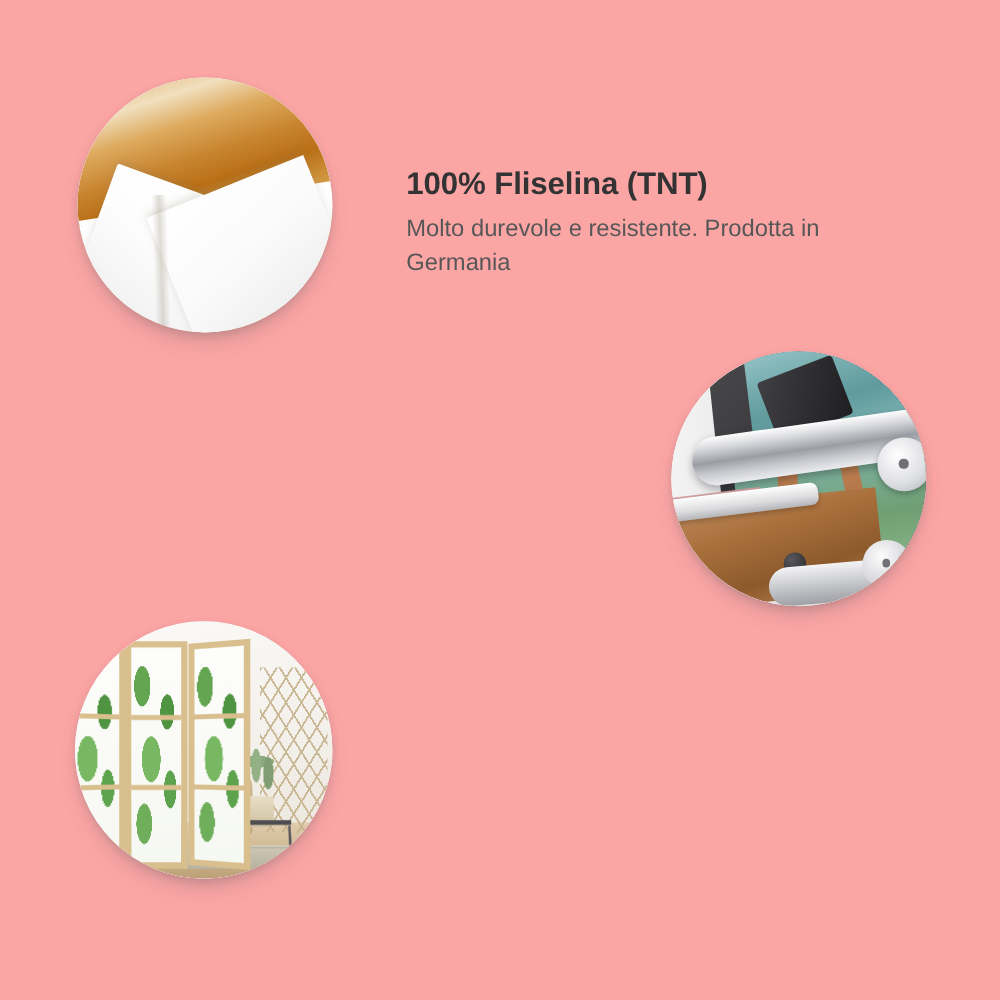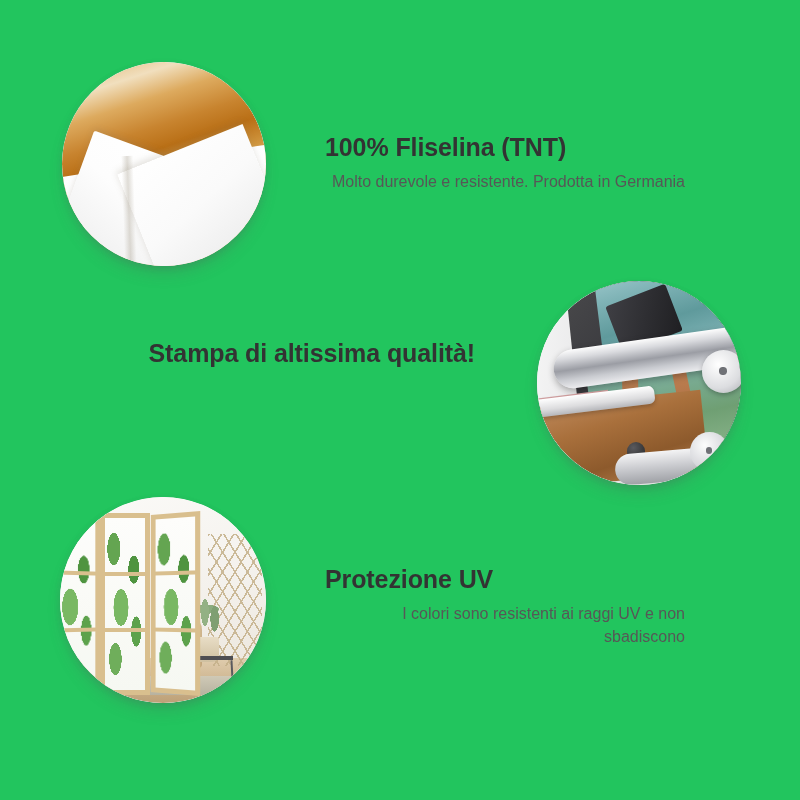--- a/index.html
+++ b/index.html
@@ -13,21 +13,21 @@
     font-family: "Liberation Sans", sans-serif;
     overflow: hidden;
     position: relative;
   }
 
   .canvas {
     position: absolute;
     inset: 0;
     width: 800px;
     height: 800px;
-    background: #22c55e;
+    background: #fca5a5;
   }
 
   
   .badge {
     position: absolute;
     border-radius: 50%;
     overflow: hidden;
     box-shadow: 0 10px 18px -6px rgba(90, 90, 95, 0.33),
                 0 2px 6px rgba(90, 90, 95, 0.16);
     background: #fbfbfb;
@@ -399,25 +399,24 @@
   .feature-title {
     margin: 0 0 8px 0;
     font-size: 25px;
     font-weight: bold;
     color: #333333;
     letter-spacing: -0.1px;
     line-height: 1.15;
   }
   .feature-desc {
     margin: 0;
-    font-size: 16px;
+    font-size: 19px;
     font-weight: normal;
     color: #575757;
     line-height: 1.46;
-    text-align: right;
   }
 
   #text-fliselina { left: 325px; top: 133px; width: 360px; text-align: left; }
   #text-stampa    { left: 130px; top: 339px; width: 345px; text-align: right; }
   #text-uv        { left: 325px; top: 565px; width: 360px; text-align: left; }
 </style>
 </head>
 <body>
 
 <div class="canvas">
@@ -454,21 +453,20 @@
       <div class="pr-tray-pink"></div>
       <div class="pr-tray"></div>
       <div class="pr-tray-bar"></div>
       <div class="pr-knob"></div>
       <div class="pr-roller-low"></div>
       <div class="pr-roller-low-cap"></div>
     </div>
   </div>
 
   <div class="feature-text" id="text-stampa">
-    <h2 class="feature-title">Stampa di altissima qualità!</h2>
   </div>
 
   <div class="badge" id="badge-divider">
     <div class="badge-inner">
       <div class="dv-room"></div>
       <div class="dv-floor"></div>
       <div class="dv-trellis"></div>
       <div class="dv-rug"></div>
       <div class="dv-chair"></div>
       <div class="dv-plant"></div>
@@ -485,18 +483,14 @@
           <div class="dv-panel-rail r2"></div>
         </div>
         <div class="dv-panel p3">
           <div class="dv-panel-rail r1"></div>
           <div class="dv-panel-rail r2"></div>
         </div>
       </div>
     </div>
   </div>
 
-  <div class="feature-text" id="text-uv">
-    <h2 class="feature-title">Protezione UV</h2>
-    <p class="feature-desc">I colori sono resistenti ai raggi UV e non sbadiscono</p>
-  </div>
 
 </div>
 
 </body></html>

